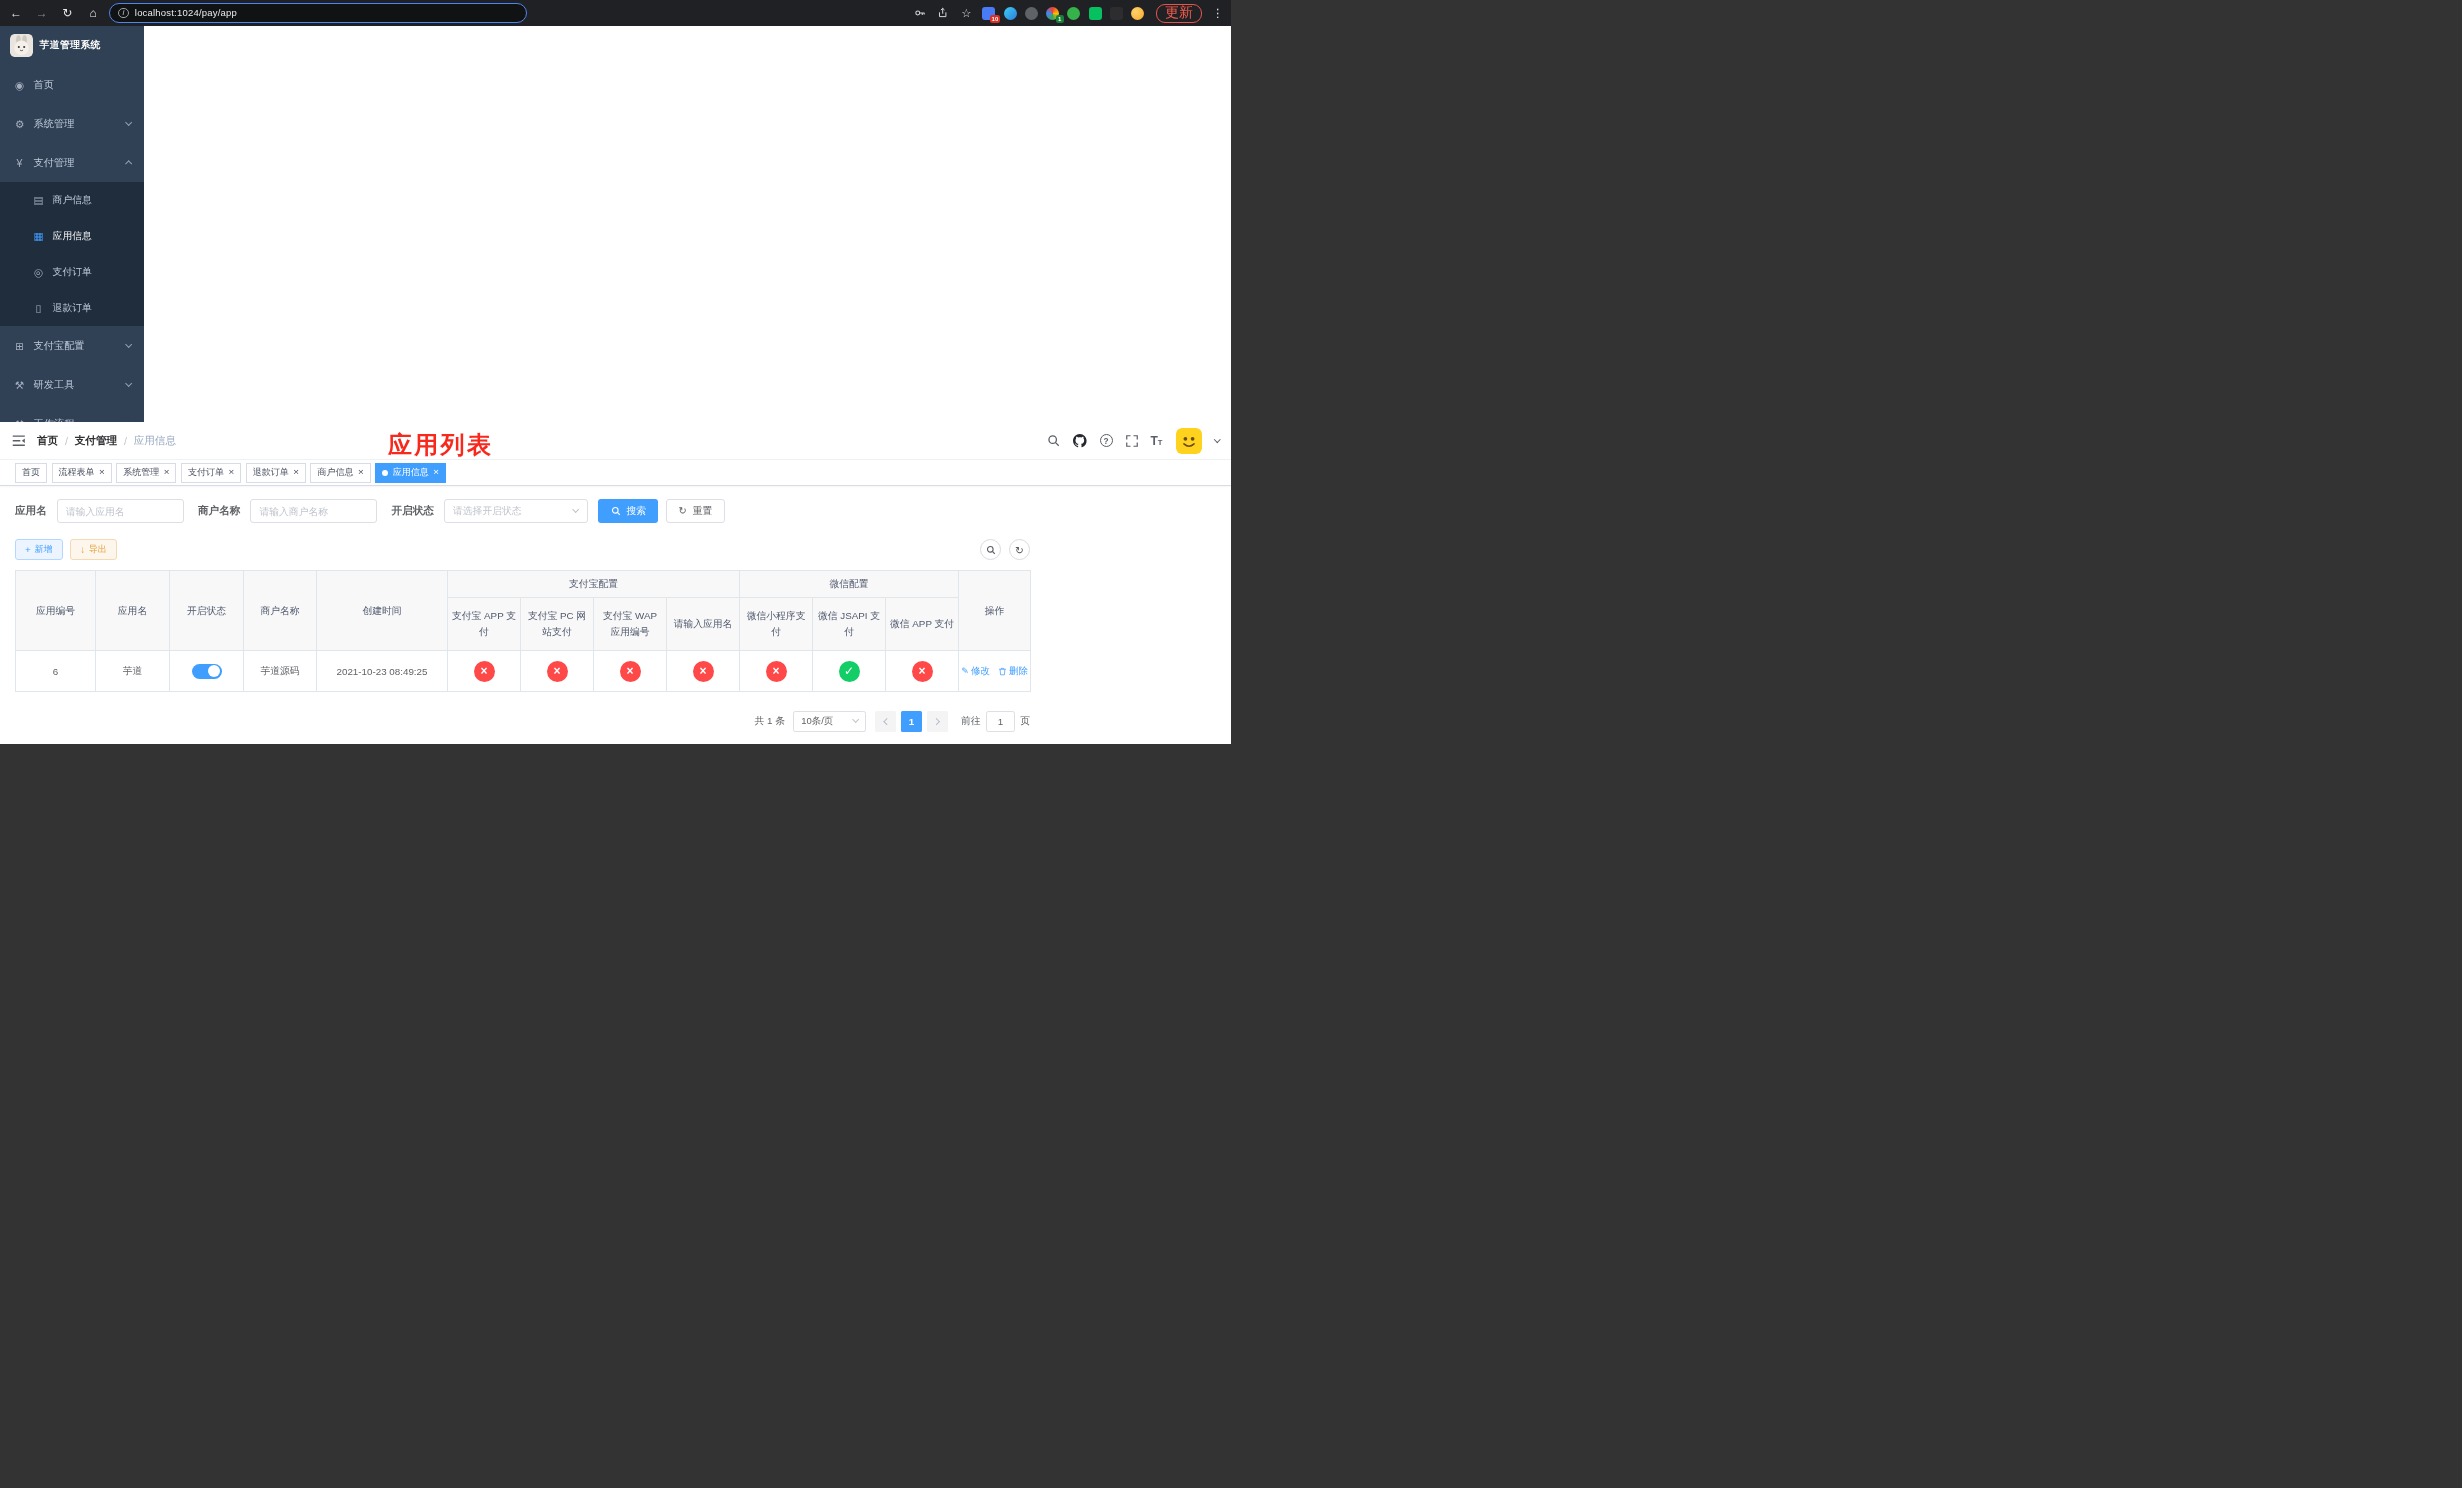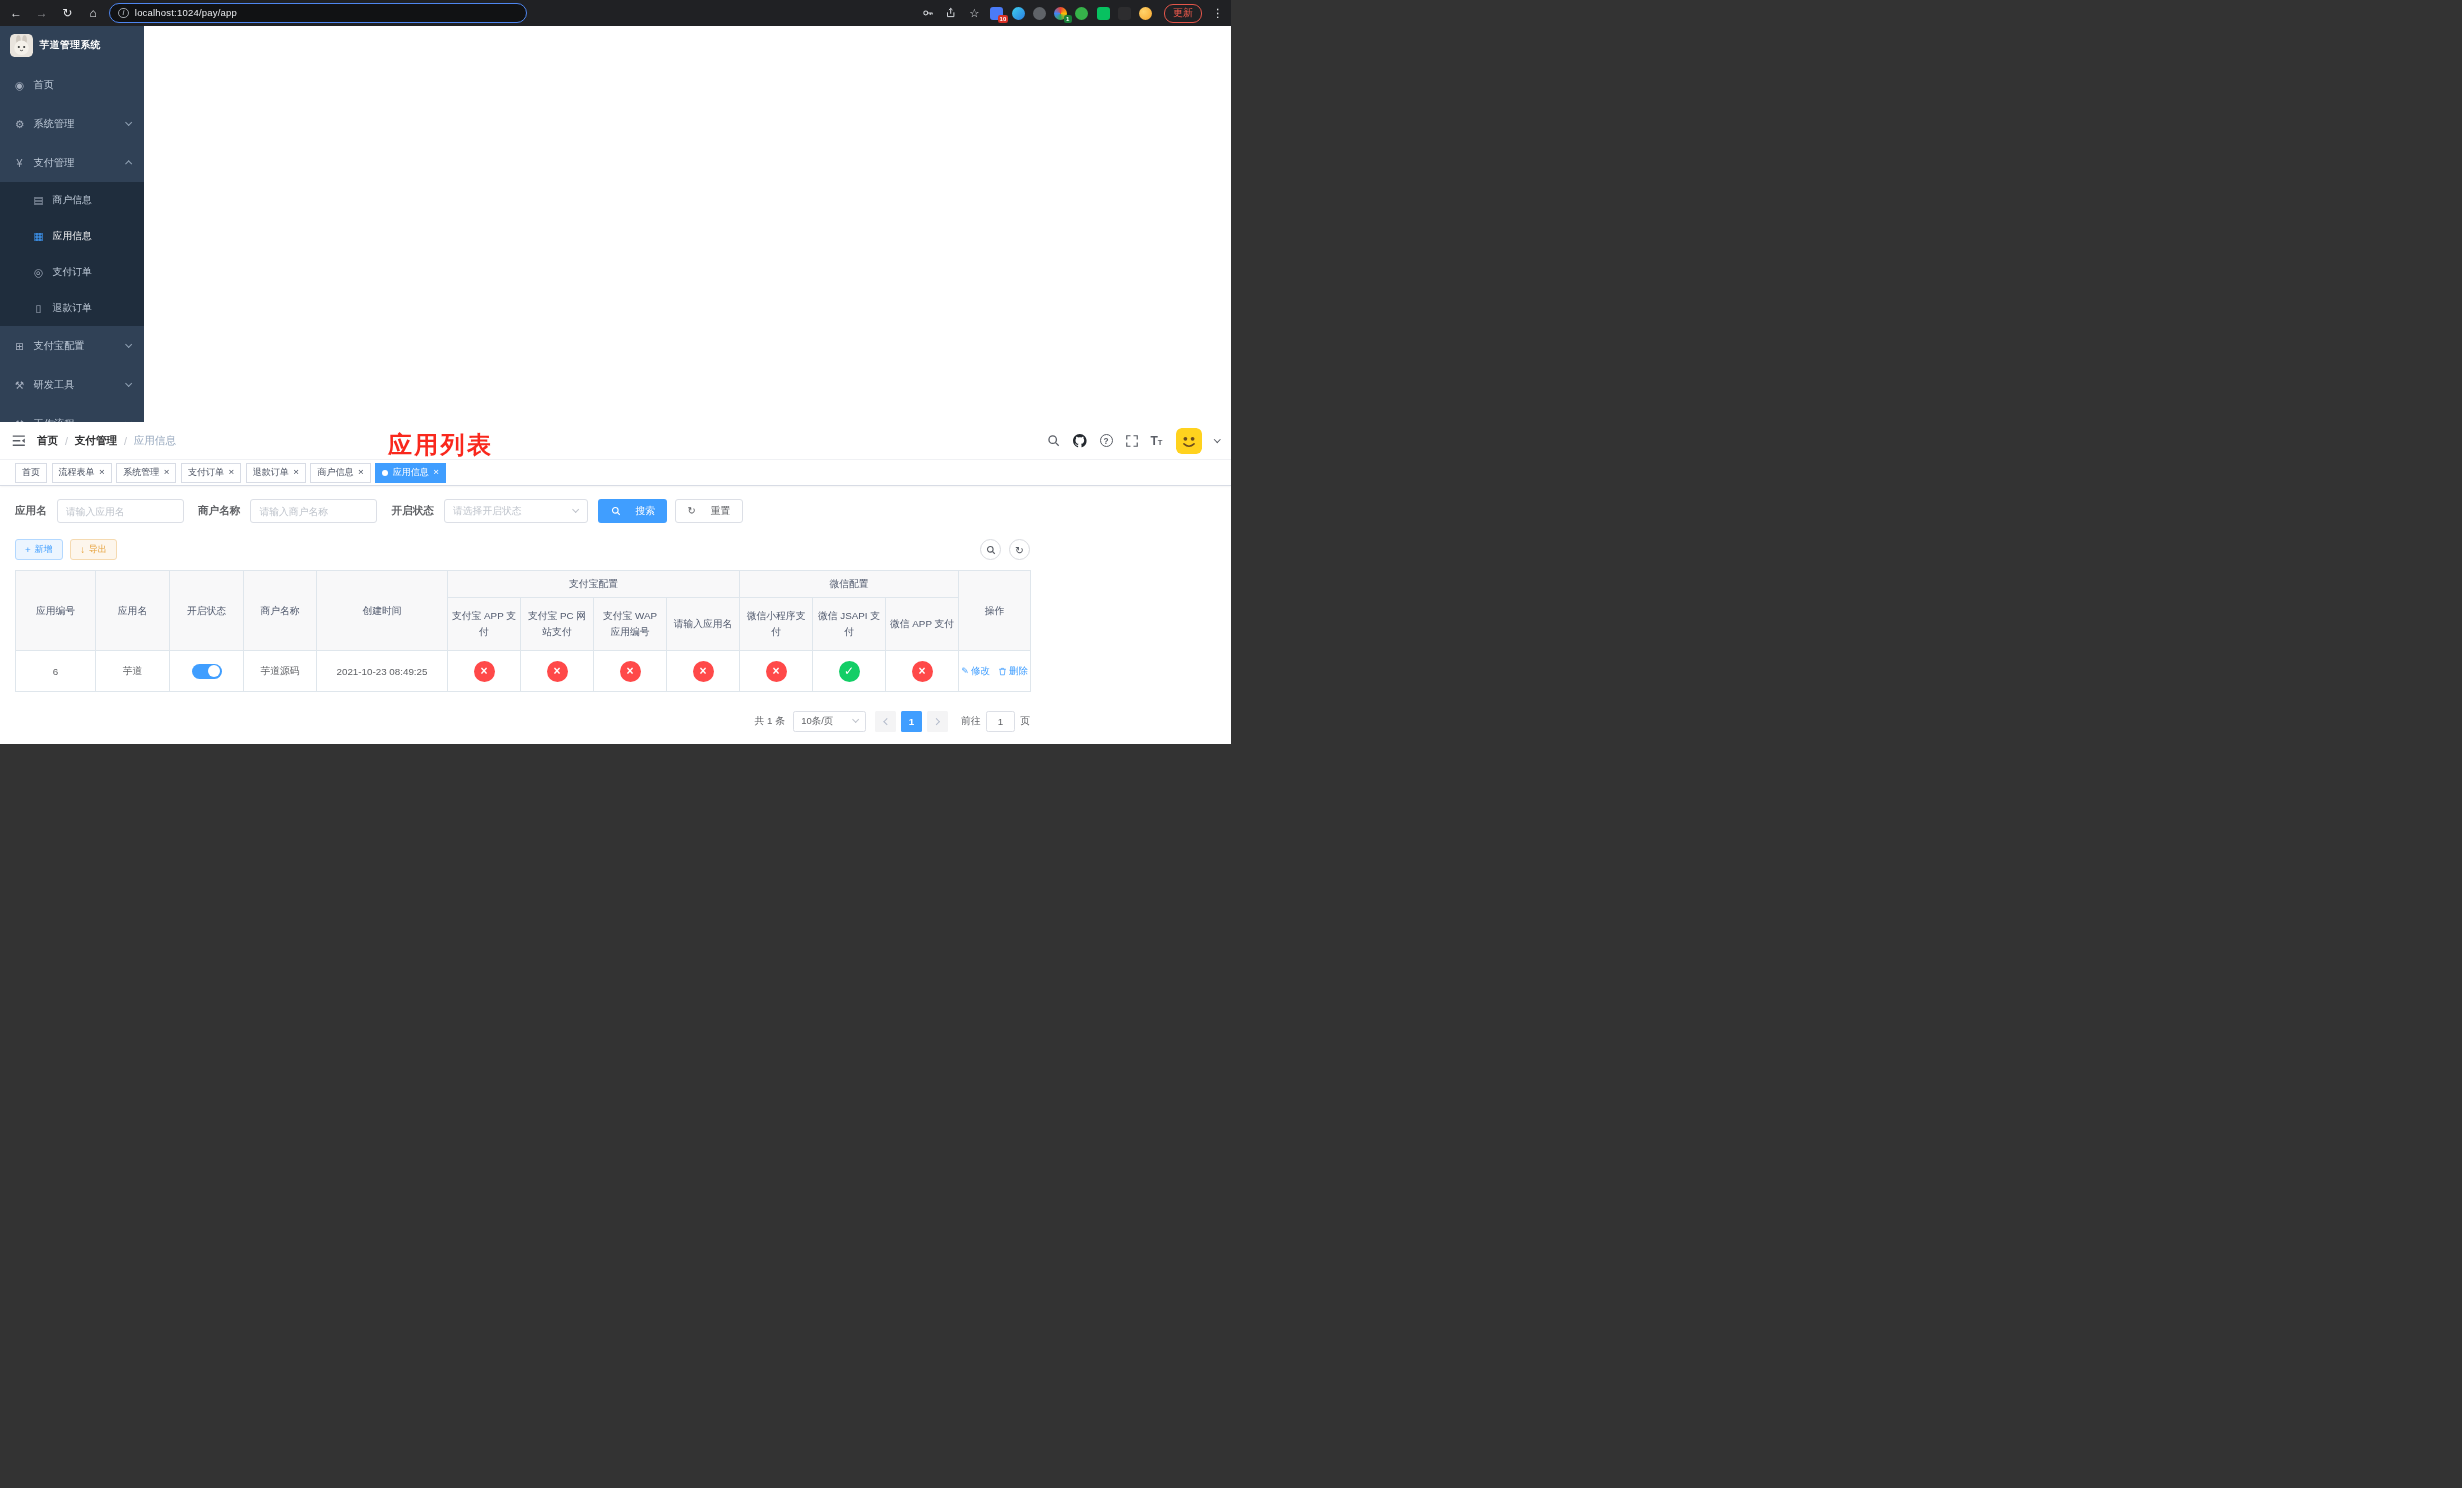--- a/index.html
+++ b/index.html
@@ -13,21 +13,21 @@
   .bbtn.dim { color:#87898c; }
   .addr { width:418px; height:20.4px; border-radius:10.6px; background:#111214; border:1.5px solid #4e86f0; display:flex; align-items:center; gap:6px; padding:0 8.3px; cursor:text; }
   .info-circle { width:10.6px; height:10.6px; min-width:10.6px; border-radius:50%; border:1px solid #9aa0a6; color:#9aa0a6; display:flex; align-items:center; justify-content:center; font-size:6.8px; font-style:italic; font-weight:700; }
   .url { color:#e8eaed; font-size:9.5px; letter-spacing:0.2px; }
   .bright { margin-left:auto; display:flex; align-items:center; gap:8.3px; }
   .bicon { color:#d5d8dc; display:flex; align-items:center; justify-content:center; width:15px; height:15px; cursor:pointer; font-size:11.4px; }
   .ext { width:13px; height:13px; border-radius:3px; position:relative; cursor:pointer; }
   .ext.round { border-radius:50%; }
   .badge-red { position:absolute; bottom:-3.8px; right:-4.5px; background:#d93025; color:#fff; font-size:6px; font-weight:700; padding:0.8px 1.5px; border-radius:2.3px; line-height:6.8px; }
   .badge-green { position:absolute; bottom:-3.8px; right:-4.5px; background:#188038; color:#fff; font-size:6px; font-weight:700; padding:0.8px 2.3px; border-radius:2.3px; line-height:6.8px; }
-  .update-btn { border:0.8px solid #e5564a; color:#f55c4e; font-size:10px; height:19px; display:flex; align-items:center; padding:0 8.3px; border-radius:9px; cursor:pointer; margin-left:3px; }
+  .update-btn { border:0.8px solid #e5564a; color:#f55c4e; font-size:14px; height:19px; display:flex; align-items:center; padding:0 8.3px; border-radius:9px; cursor:pointer; margin-left:3px; }
   .more-btn { color:#e8eaed; font-size:11.4px; margin-left:1.5px; cursor:pointer; }
 
   
   .app { display:flex; height:719px;flex-direction:column; }
   .sidebar { width:144px; min-width:144px; background:#304156; overflow:hidden; }
   .logo-row { height:39px; display:flex; align-items:center; gap:6.8px; padding:0 9.8px; }
   .logo-img { width:23px; height:23px; border-radius:4.5px; overflow:hidden; }
   .logo-title { color:#fff; font-size:9.8px; font-weight:700; letter-spacing:0.4px; }
   .m-item { height:39px; display:flex; align-items:center; gap:7.6px; padding:0 13px; color:#bfcbd9; font-size:10.2px; cursor:pointer; }
   .mi-icon { width:13px; text-align:center; color:#a3adbd; font-size:10.6px; font-style:normal; }
@@ -69,21 +69,21 @@
 
   
   .content { padding:13px 15px; flex:1; }
   .filter { display:flex; align-items:center; gap:14.4px; margin-bottom:16px; }
   .fgroup { display:flex; align-items:center; }
   .flabel { font-size:10.6px; font-weight:700; color:#606266; margin-right:9.8px; white-space:nowrap; }
   .finput { width:127px; height:24px; border:0.8px solid #dcdfe6; border-radius:3px; padding:0 8.3px; font-size:9.8px; color:#606266; outline:none; background:#fff; }
   .finput::placeholder { color:#bfc4cc; }
   .fselect { width:144px; height:24px; border:0.8px solid #dcdfe6; border-radius:3px; padding:0 19.7px 0 8.3px; font-size:9.8px; color:#bfc4cc; display:flex; align-items:center; position:relative; background:#fff; cursor:pointer; }
   .fselect .chev { position:absolute; right:8.3px; top:9px; }
-  .btn { height:24px; border-radius:3px; font-size:9.8px; display:inline-flex; align-items:center; gap:15px; padding:0 11.4px; cursor:pointer; border:0.8px solid transparent; white-space:nowrap; }
+  .btn { height:24px; border-radius:3px; font-size:9.8px; display:inline-flex; align-items:center; gap:6px; padding:0 11.4px; cursor:pointer; border:0.8px solid transparent; white-space:nowrap; }
   .btn.primary { background:#409EFF; color:#fff; }
   .btn.default { background:#fff; border-color:#dcdfe6; color:#606266; }
   .btn .g { font-style:normal; font-size:9.8px; line-height:1; }
   .fbtns { display:flex; gap:7.6px; margin-left:-3.8px; }
 
   .btns-row { display:flex; align-items:center; width:1015px; margin-bottom:9.8px; }
   .btn.sm { height:21px; font-size:9px; padding:0 9px; gap:3.8px; }
   .btn.plain-primary { background:#ecf5ff; border-color:#b3d8ff; color:#409EFF; }
   .btn.plain-warn { background:#fdf6ec; border-color:#f5dab1; color:#e6a23c; margin-left:7.6px; }
   .mini-circles { margin-left:auto; display:flex; gap:7.6px; }

